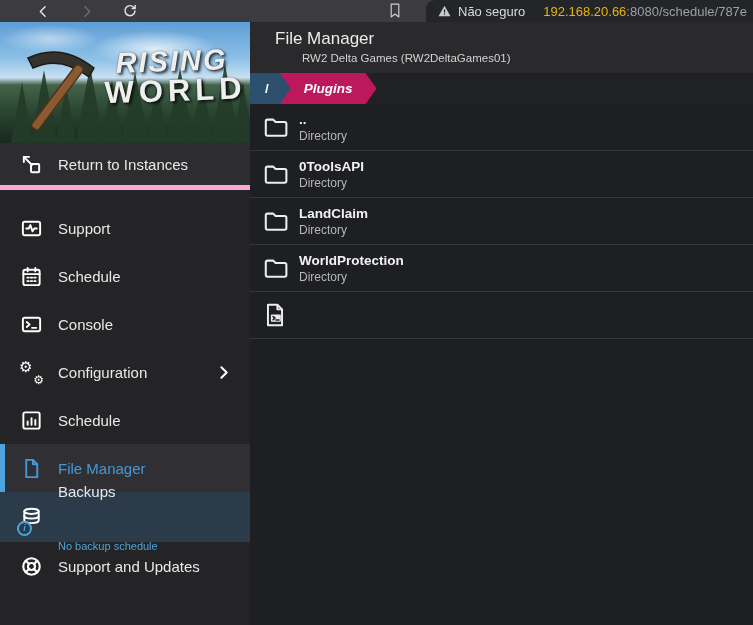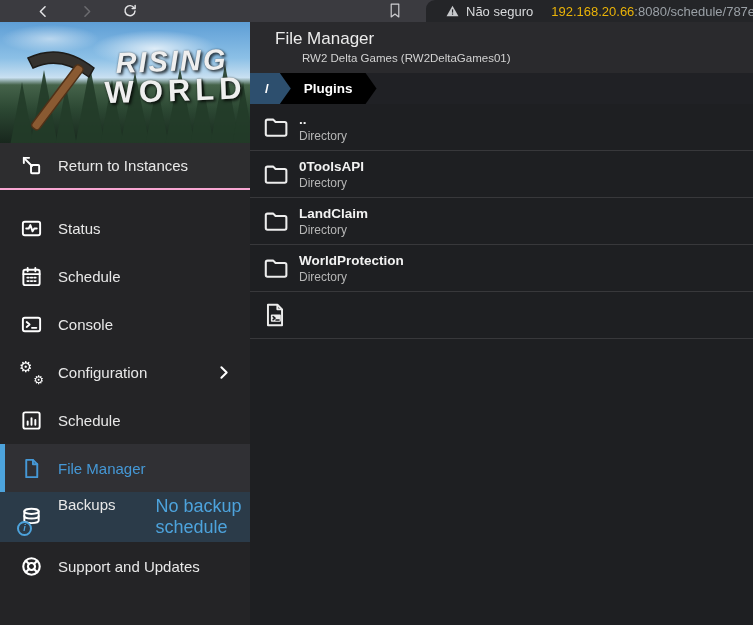--- a/index.html
+++ b/index.html
@@ -14,21 +14,21 @@
   .browser-bar {
     height: 22px; background: #3b3b40;
     display: flex; align-items: center; position: relative; flex: none;
   }
   .nav-btns { display: flex; align-items: center; gap: 28px; padding-left: 36px; }
   .nav-btn { cursor: pointer; display: flex; }
   .bookmark-btn { position: absolute; left: 388px; top: 2px; cursor: pointer; }
   .omnibox {
     position: absolute; left: 426px; right: 0; top: 0; height: 22px;
     background: #242528; border-top-left-radius: 9px;
-    display: flex; align-items: center; padding-left: 20px;
+    display: flex; align-items: center; padding-left: 12px;
     overflow: hidden; white-space: nowrap; cursor: text;
   }
   .sec-label { font-size: 13px; color: #d8dadc; margin-left: 7px; }
   .url { font-size: 13px; margin-left: 18px; }
   .url-host { color: #eab308; }
   .url-rest { color: #9aa0a6; }
 
   
   .app { display: flex; height: 603px; }
 
@@ -50,30 +50,30 @@
   .logo-line1 { font-size: 29px; letter-spacing: 2px; font-style: italic; }
   .logo-line2 { font-size: 31px; letter-spacing: 5px; }
   .pickaxe { position: absolute; left: 6px; top: 18px; }
 
   .nav-item {
     height: 48px; display: flex; align-items: center;
     padding-left: 20px; gap: 15px; font-size: 15px; color: #e8e8e8;
     cursor: pointer; position: relative; flex: none;
   }
   .nav-icon { width: 23px; height: 23px; flex: none; }
-  .return-item { background: #2d2d2f; height: 47px; border-bottom: 2px solid #f9a8d4; }
+  .return-item { background: #2d2d2f; height: 47px; border-bottom: 5px solid #f9a8d4; }
   .nav-spacer { height: 14px; flex: none; }
   .nav-item.active { color: #4598d6; background: #303034; }
   .nav-item.active::before {
     content: ""; position: absolute; left: 0; top: 0; bottom: 0;
     width: 5px; background: #4da3dc;
   }
   .nav-item.selected { background: #2b3b49; height: 50px; }
-  .item-text { display: flex; justify-content: center; gap: 40px; }
-  .item-sub { font-size: 18px; color: #4da3dc; margin-top: 0; }
+  .item-text { display: flex; flex-direction: column; justify-content: center; gap: 40px; }
+  .item-sub { font-size: 11px; color: #4da3dc; margin-top: 0; }
   .chevron { margin-left: auto; margin-right: 18px; }
   .gear-wrap { position: relative; width: 23px; height: 23px; }
   .gear-big { position: absolute; left: -1px; top: -3px; font-size: 15px; color: #fff; }
   .gear-small { position: absolute; right: -1px; bottom: -3px; font-size: 12px; color: #fff; }
   .db-wrap { position: relative; width: 23px; height: 23px; }
   .info-badge {
     position: absolute; left: -3px; bottom: -7px; width: 15px; height: 15px;
     border: 2px solid #4da3dc; border-radius: 50%; background: #2b3b49;
     color: #4da3dc; font-size: 9px; font-weight: 700; font-style: italic;
     display: flex; align-items: center; justify-content: center;
@@ -88,22 +88,23 @@
   .breadcrumbs { height: 31px; flex: none; display: flex; background: #202125; }
   .crumb {
     display: flex; align-items: center; color: #fff;
     font-weight: 700; font-size: 13.5px; cursor: pointer;
   }
   .crumb-root {
     background: #2d4f6e; padding: 0 22px 0 15px; z-index: 2;
     clip-path: polygon(0 0, calc(100% - 11px) 0, 100% 50%, calc(100% - 11px) 100%, 0 100%);
   }
   .crumb-seg {
-    background: #000000; margin-left: -11px; padding: 0 24px 0 24px; z-index: 1;
+    background: #be185d; margin-left: -11px; padding: 0 24px 0 24px; z-index: 1;
     clip-path: polygon(0 0, calc(100% - 11px) 0, 100% 50%, calc(100% - 11px) 100%, 0 100%);
+    font-style: italic;
   }
 
   .file-row {
     height: 47px; display: flex; align-items: center; gap: 11px;
     padding-left: 12px; border-bottom: 1px solid #38383b; cursor: pointer; flex: none;
   }
   .file-icon { width: 26px; height: 26px; flex: none; }
   .file-text { display: flex; flex-direction: column; }
   .file-name { font-size: 13.5px; font-weight: 700; color: #f2f2f2; }
   .file-meta { font-size: 12px; color: #b6b6b6; margin-top: 2px; }
@@ -191,21 +192,21 @@
 
     <div class="nav-spacer"></div>
 
     <div class="nav-item">
       <span class="nav-icon">
         <svg viewBox="0 0 24 24" width="23" height="23" fill="none" stroke="#fff" stroke-width="2" stroke-linecap="round" stroke-linejoin="round">
             <rect x="3" y="5" width="18" height="14" rx="2"></rect>
             <path d="M6.5 12h2.6l1.7-3.6 2.3 6.6 1.8-3h2.6"></path>
           </svg>
       </span>
-      <span>Status</span>
+      <span>Support</span>
     </div>
 
     <div class="nav-item">
       <span class="nav-icon">
         <svg viewBox="0 0 24 24" width="23" height="23" fill="none" stroke="#fff" stroke-width="2" stroke-linecap="round" stroke-linejoin="round">
             <rect x="3.5" y="5" width="17" height="16" rx="2"></rect>
             <path d="M3.5 9.5h17"></path>
             <path d="M8 3v3.5M16 3v3.5"></path>
             <path d="M7.5 13.2h1.8M11.1 13.2h1.8M14.7 13.2h1.8M7.5 16.8h1.8M11.1 16.8h1.8M14.7 16.8h1.8" stroke-width="1.7"></path>
           </svg>

